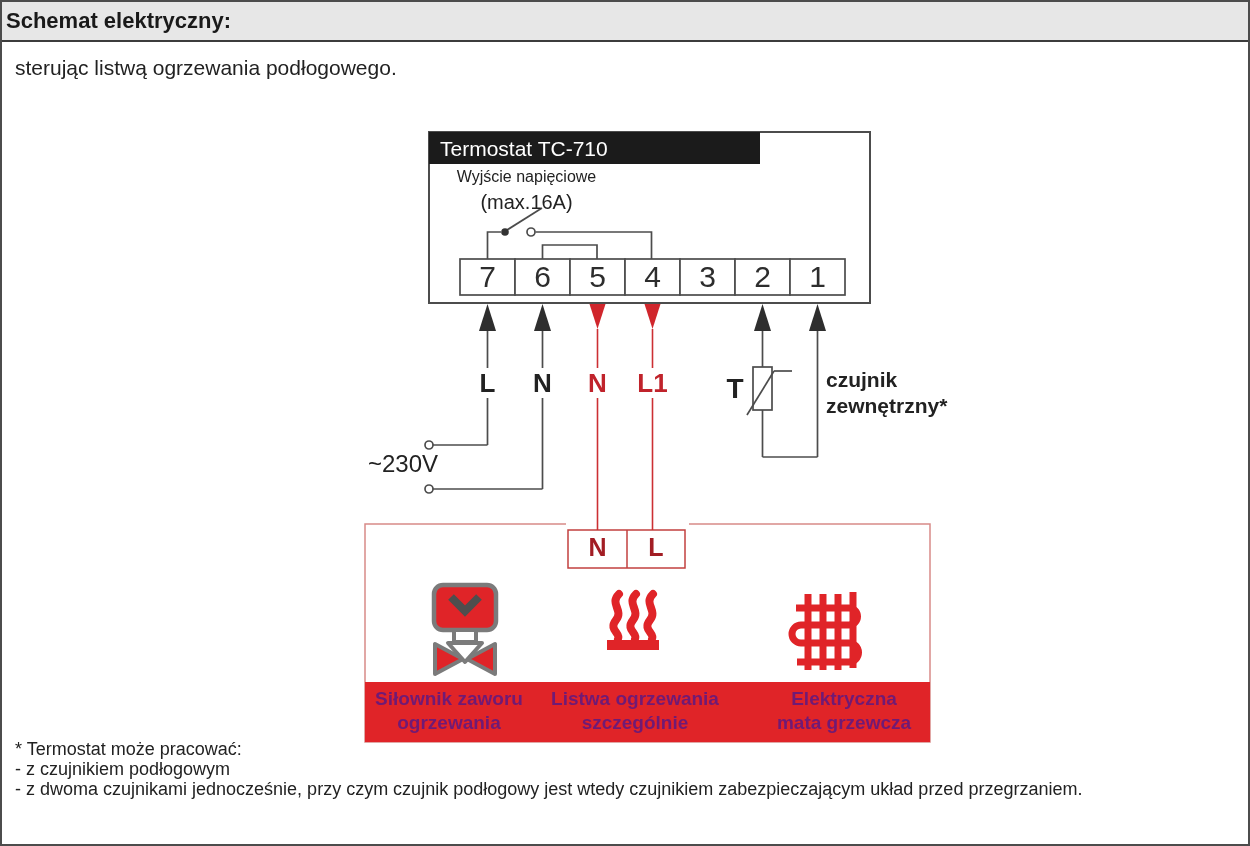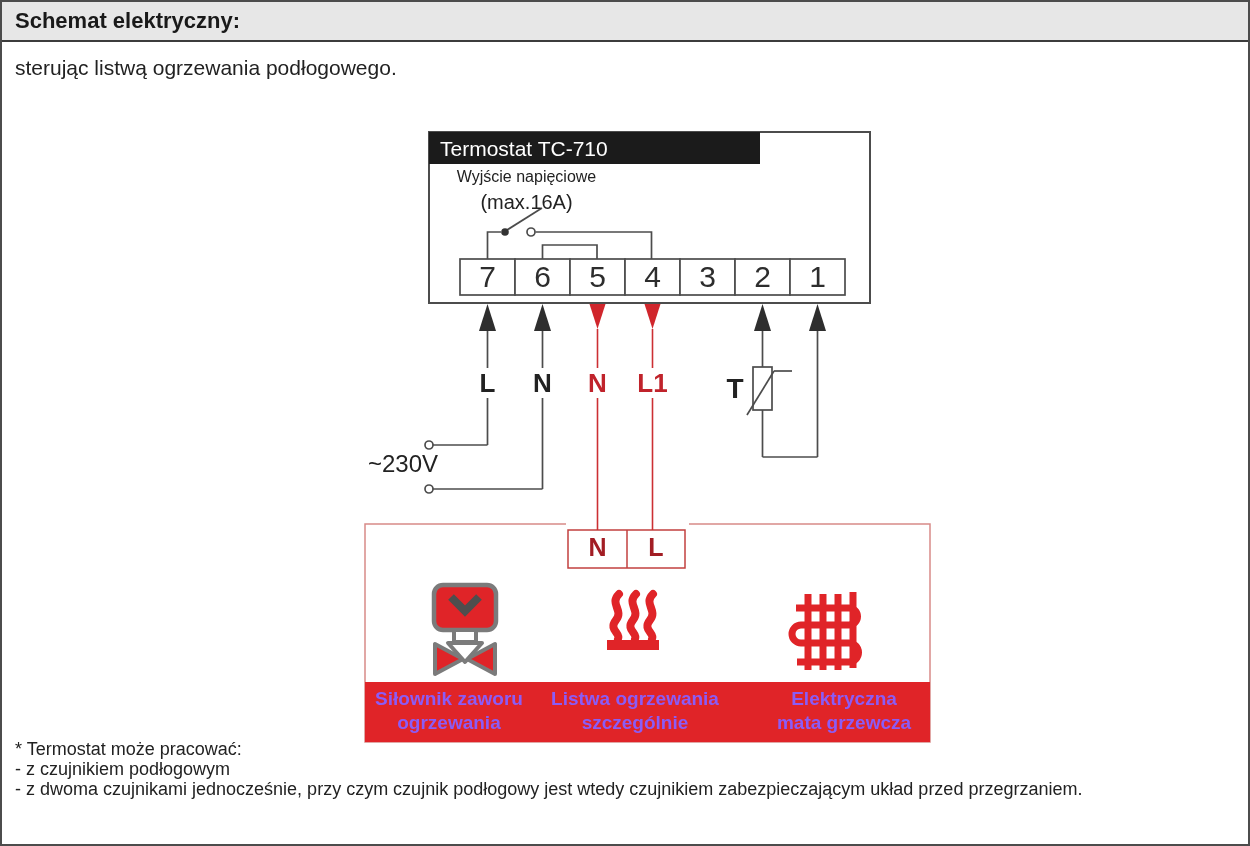--- a/index.html
+++ b/index.html
@@ -1,35 +1,35 @@
 <!DOCTYPE html>
 <html><head>
 <meta charset="utf-8">
 <style>
   html,body{margin:0;padding:0;background:#fff;font-family:"Liberation Sans",sans-serif;}
   .page{position:relative;width:1250px;height:846px;box-sizing:border-box;border:2px solid #4c4c4c;background:#fff;overflow:hidden;}
-  .header-bar{position:absolute;left:0;top:0;width:100%;height:40px;box-sizing:border-box;background:#e7e7e7;border-bottom:2px solid #3c3c3c;display:flex;align-items:center;padding-left:13px;}
+  .header-bar{position:absolute;left:0;top:0;width:100%;height:40px;box-sizing:border-box;background:#e7e7e7;border-bottom:2px solid #3c3c3c;display:flex;align-items:center;padding-left:4px;}
   .header-bar span{font-size:22px;font-weight:bold;color:#1a1a1a;}
   .description{position:absolute;left:13px;top:52px;width:1215px;font-size:21px;line-height:28px;color:#222;}
   .svgwrap{position:absolute;left:0;top:0;width:1250px;height:846px;}
   .lbl{position:absolute;color:#222;}
   .ctr{text-align:center;}
   .thermo-title{left:438px;top:135px;font-size:21px;color:#fff;}
   .outv1{left:427px;top:166px;width:195px;font-size:16px;}
   .outv2{left:427px;top:189px;width:195px;font-size:20px;}
   .tcell{position:absolute;top:258px;height:34px;width:55px;text-align:center;font-size:30px;line-height:34px;color:#2d2d2d;}
   .wirelbl{top:366px;width:64px;font-size:26px;font-weight:bold;text-align:center;}
   .wirelbl i{font-style:normal;background:#fff;padding:0 3px;}
   .redtxt{color:#c0232b;}
   .v230{left:366px;top:448px;font-size:24px;}
   .tsym{left:719px;top:371px;width:28px;font-size:28px;font-weight:bold;text-align:center;}
   .sensorlbl{left:824px;top:365px;font-size:21px;line-height:26px;font-weight:600;}
   .nl-n{left:566px;top:531px;width:59px;font-size:25px;font-weight:bold;color:#a21d24;text-align:center;}
   .nl-l{left:625px;top:531px;width:58px;font-size:25px;font-weight:bold;color:#a21d24;text-align:center;}
-  .barlbl{top:685px;width:190px;font-size:19px;line-height:24px;font-weight:bold;color:#8b5cf6;text-align:center;}
+  .barlbl{top:685px;width:190px;font-size:19px;line-height:24px;font-weight:bold;color:#701a75;text-align:center;}
   .footnotes{position:absolute;left:13px;top:737px;font-size:18px;line-height:20px;color:#222;}
 </style>
 </head>
 <body>
 
 <div class="page">
 
   <div class="header-bar">
     <span>Schemat elektryczny:</span>
   </div>
@@ -142,20 +142,24 @@
   <div class="tcell" style="left:733px">2</div>
   <div class="tcell" style="left:788px">1</div>
 
   <div class="lbl wirelbl" style="left:453.5px"><i>L</i></div>
   <div class="lbl wirelbl" style="left:508.5px"><i>N</i></div>
   <div class="lbl wirelbl redtxt" style="left:563.5px"><i>N</i></div>
   <div class="lbl wirelbl redtxt" style="left:618.5px"><i>L1</i></div>
 
   <div class="lbl v230">~230V</div>
   <div class="lbl tsym">T</div>
+  <div class="lbl sensorlbl">
+    <div>czujnik</div>
+    <div>zewnętrzny*</div>
+  </div>
 
   <div class="lbl nl-n">N</div>
   <div class="lbl nl-l">L</div>
 
   <div class="lbl barlbl" style="left:352px">
     <div>Siłownik zaworu</div>
     <div>ogrzewania</div>
   </div>
   <div class="lbl barlbl" style="left:538px">
     <div>Listwa ogrzewania</div>

